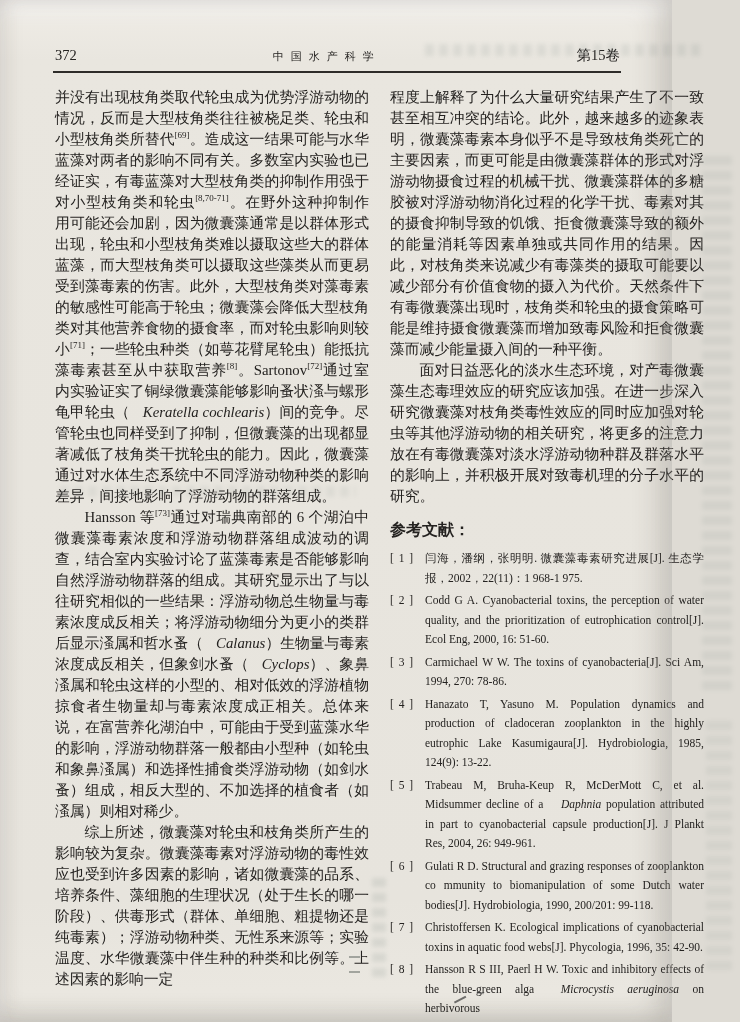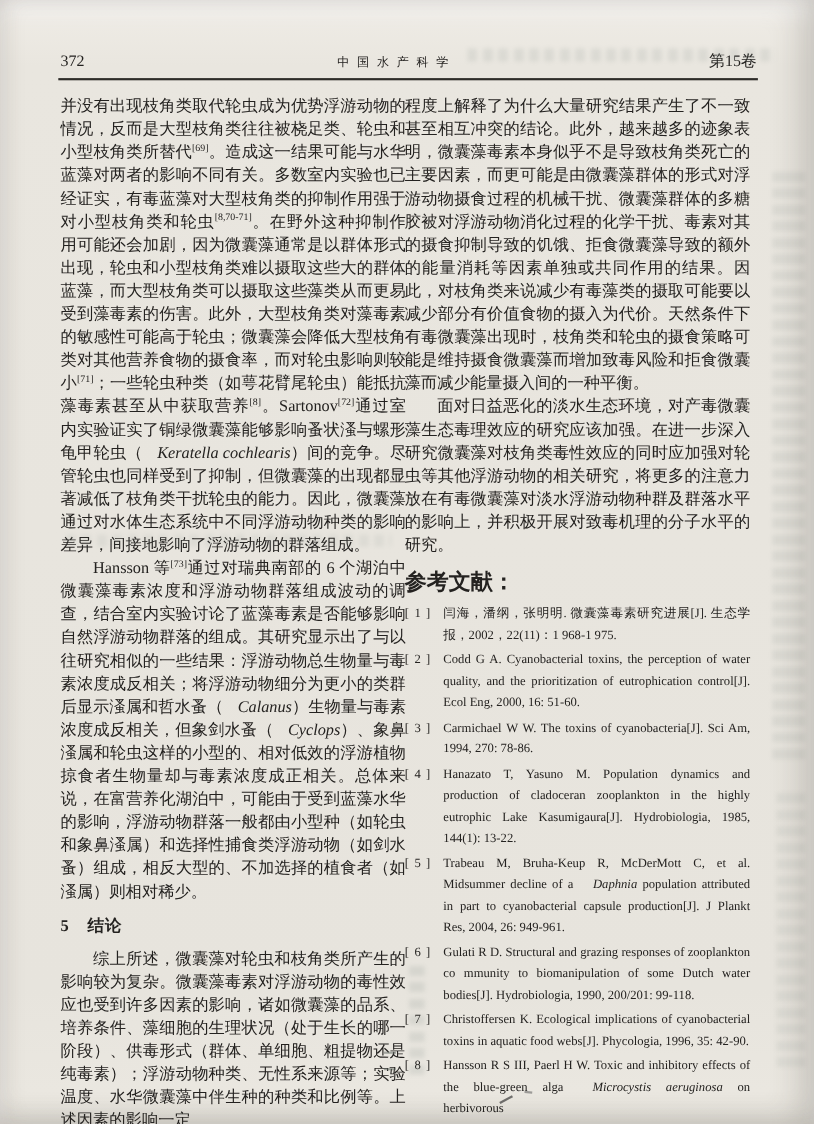--- a/index.html
+++ b/index.html
@@ -2,21 +2,21 @@
 <html><head>
 <meta charset="utf-8">
 <style>
   html,body{margin:0;padding:0;}
   body{
     width:740px;height:1022px;overflow:hidden;
     background:#dedbd4;
     font-family:"Liberation Serif","DejaVu Serif",serif;
   }
   .page{
-    position:relative;width:740px;height:1022px;
+    position:relative;width:672px;height:1022px;
     background:linear-gradient(180deg,#f0ede7 0,#e9e6df 60px,#e7e4dd 88%,#ebe8e1 100%);
     color:#242220;
   }
   .vignette{
     position:absolute;inset:0;pointer-events:none;z-index:9;
     box-shadow:inset -16px 0 26px rgba(70,64,56,.16),
                inset 0 -12px 20px rgba(70,64,56,.10),
                inset 10px 0 18px rgba(70,64,56,.05),
                inset 0 16px 14px rgba(255,255,255,.45);
   }
@@ -28,30 +28,30 @@
   }
   .jtitle{letter-spacing:7px;font-size:11px;}
   .rule{position:absolute;left:53px;right:51px;top:71px;height:2px;background:#2e2c29;}
   
   .col{
     position:absolute;top:87px;width:314px;
     font-size:14.8px;line-height:21px;
     text-align:justify;text-justify:inter-ideograph;
   }
   .col-left{left:55px;}
-  .col-right{left:368px;}
+  .col-right{left:390px;}
   .body-p{margin:0;text-indent:2em;}
   .noindent{text-indent:0;}
   sup{font-size:9px;line-height:0;vertical-align:super;font-family:Liberation Serif, serif;}
   i{font-style:italic;margin-left:13px;}
   .sec-h{
     font-size:15px;font-weight:bold;margin:10px 0 9px;text-indent:0;
     letter-spacing:1px;
   }
-  .refs-h{font-size:20px;font-weight:bold;margin:12px 0 9px;}
+  .refs-h{font-size:16px;font-weight:bold;margin:12px 0 9px;}
   .refs{font-size:11.5px;line-height:19.5px;text-align:justify;}
   .ref{position:relative;padding-left:35px;margin-bottom:3px;}
   .ref-label{position:absolute;left:0;top:0;letter-spacing:1px;}
   
   .bleed{
     position:absolute;pointer-events:none;filter:blur(2px);opacity:.12;z-index:1;
     background:repeating-linear-gradient(90deg,
       #6f7d78 0 9px, transparent 9px 14px);
   }
   .bleed.v{
@@ -90,33 +90,32 @@
   <header class="pagehead">
     <span>372</span>
     <span class="jtitle">中国水产科学</span>
     <span>第15卷</span>
   </header>
   <div class="rule"></div>
 
   <div class="col col-left">
     <p class="body-p noindent"><span>并没有出现枝角类取代轮虫成为优势浮游动物的情况，反而是大型枝角类往往被桡足类、轮虫和小型枝角类所替代</span><sup>[69]</sup><span>。造成这一结果可能与水华蓝藻对两者的影响不同有关。多数室内实验也已经证实，有毒蓝藻对大型枝角类的抑制作用强于对小型枝角类和轮虫</span><sup>[8,70-71]</sup><span>。在野外这种抑制作用可能还会加剧，因为微囊藻通常是以群体形式出现，轮虫和小型枝角类难以摄取这些大的群体蓝藻，而大型枝角类可以摄取这些藻类从而更易受到藻毒素的伤害。此外，大型枝角类对藻毒素的敏感性可能高于轮虫；微囊藻会降低大型枝角类对其他营养食物的摄食率，而对轮虫影响则较小</span><sup>[71]</sup><span>；一些轮虫种类（如萼花臂尾轮虫）能抵抗藻毒素甚至从中获取营养</span><sup>[8]</sup><span>。Sartonov</span><sup>[72]</sup><span>通过室内实验证实了铜绿微囊藻能够影响蚤状溞与螺形龟甲轮虫（</span><i>Keratella cochlearis</i><span>）间的竞争。尽管轮虫也同样受到了抑制，但微囊藻的出现都显著减低了枝角类干扰轮虫的能力。因此，微囊藻通过对水体生态系统中不同浮游动物种类的影响差异，间接地影响了浮游动物的群落组成。</span></p>
     <p class="body-p"><span>Hansson 等</span><sup>[73]</sup><span>通过对瑞典南部的 6 个湖泊中微囊藻毒素浓度和浮游动物群落组成波动的调查，结合室内实验讨论了蓝藻毒素是否能够影响自然浮游动物群落的组成。其研究显示出了与以往研究相似的一些结果：浮游动物总生物量与毒素浓度成反相关；将浮游动物细分为更小的类群后显示溞属和哲水蚤（</span><i>Calanus</i><span>）生物量与毒素浓度成反相关，但象剑水蚤（</span><i>Cyclops</i><span>）、象鼻溞属和轮虫这样的小型的、相对低效的浮游植物掠食者生物量却与毒素浓度成正相关。总体来说，在富营养化湖泊中，可能由于受到蓝藻水华的影响，浮游动物群落一般都由小型种（如轮虫和象鼻溞属）和选择性捕食类浮游动物（如剑水蚤）组成，相反大型的、不加选择的植食者（如溞属）则相对稀少。</span></p>
-    <h2 class="sec-h">5　结论</h2>
     <p class="body-p"><span>综上所述，微囊藻对轮虫和枝角类所产生的影响较为复杂。微囊藻毒素对浮游动物的毒性效应也受到许多因素的影响，诸如微囊藻的品系、培养条件、藻细胞的生理状况（处于生长的哪一阶段）、供毒形式（群体、单细胞、粗提物还是纯毒素）；浮游动物种类、无性系来源等；实验温度、水华微囊藻中伴生种的种类和比例等。上述因素的影响一定</span></p>
   </div>
 
   <div class="col col-right">
     <p class="body-p noindent"><span>程度上解释了为什么大量研究结果产生了不一致甚至相互冲突的结论。此外，越来越多的迹象表明，微囊藻毒素本身似乎不是导致枝角类死亡的主要因素，而更可能是由微囊藻群体的形式对浮游动物摄食过程的机械干扰、微囊藻群体的多糖胶被对浮游动物消化过程的化学干扰、毒素对其的摄食抑制导致的饥饿、拒食微囊藻导致的额外的能量消耗等因素单独或共同作用的结果。因此，对枝角类来说减少有毒藻类的摄取可能要以减少部分有价值食物的摄入为代价。天然条件下有毒微囊藻出现时，枝角类和轮虫的摄食策略可能是维持摄食微囊藻而增加致毒风险和拒食微囊藻而减少能量摄入间的一种平衡。</span></p>
     <p class="body-p"><span>面对日益恶化的淡水生态环境，对产毒微囊藻生态毒理效应的研究应该加强。在进一步深入研究微囊藻对枝角类毒性效应的同时应加强对轮虫等其他浮游动物的相关研究，将更多的注意力放在有毒微囊藻对淡水浮游动物种群及群落水平的影响上，并积极开展对致毒机理的分子水平的研究。</span></p>
     <h3 class="refs-h">参考文献：</h3>
     <div class="refs">
         <div class="ref"><span class="ref-label">[ 1 ]</span><span class="ref-body"><span>闫海，潘纲，张明明. 微囊藻毒素研究进展[J]. 生态学报，2002，22(11)：1 968-1 975.</span></span></div>
         <div class="ref"><span class="ref-label">[ 2 ]</span><span class="ref-body"><span>Codd G A. Cyanobacterial toxins, the perception of water quality, and the prioritization of eutrophication control[J]. Ecol Eng, 2000, 16: 51-60.</span></span></div>
         <div class="ref"><span class="ref-label">[ 3 ]</span><span class="ref-body"><span>Carmichael W W. The toxins of cyanobacteria[J]. Sci Am, 1994, 270: 78-86.</span></span></div>
-        <div class="ref"><span class="ref-label">[ 4 ]</span><span class="ref-body"><span>Hanazato T, Yasuno M. Population dynamics and production of cladoceran zooplankton in the highly eutrophic Lake Kasumigaura[J]. Hydrobiologia, 1985, 144(1): 13-22.</span></span></div>
+        <div class="ref"><span class="ref-label">[ 4 ]</span><span class="ref-body"><span>Hanazato T, Yasuno M. Population dynamics and production of cladoceran zooplankton in the highly eutrophic Lake Kasumigaura[J]. Hydrobiologia, 1985, 124(9): 13-22.</span></span></div>
         <div class="ref"><span class="ref-label">[ 5 ]</span><span class="ref-body"><span>Trabeau M, Bruha-Keup R, McDerMott C, et al. Midsummer decline of a </span><i>Daphnia</i><span> population attributed in part to cyanobacterial capsule production[J]. J Plankt Res, 2004, 26: 949-961.</span></span></div>
         <div class="ref"><span class="ref-label">[ 6 ]</span><span class="ref-body"><span>Gulati R D. Structural and grazing responses of zooplankton co mmunity to biomanipulation of some Dutch water bodies[J]. Hydrobiologia, 1990, 200/201: 99-118.</span></span></div>
         <div class="ref"><span class="ref-label">[ 7 ]</span><span class="ref-body"><span>Christoffersen K. Ecological implications of cyanobacterial toxins in aquatic food webs[J]. Phycologia, 1996, 35: 42-90.</span></span></div>
         <div class="ref"><span class="ref-label">[ 8 ]</span><span class="ref-body"><span>Hansson R S III, Paerl H W. Toxic and inhibitory effects of the blue-green alga </span><i>Microcystis aeruginosa</i><span> on herbivorous</span></span></div>
       </div>
   </div>
 
   <div class="pencil-1"></div>
   <div class="pencil-2"></div>
   <div class="edge-mark"></div>

